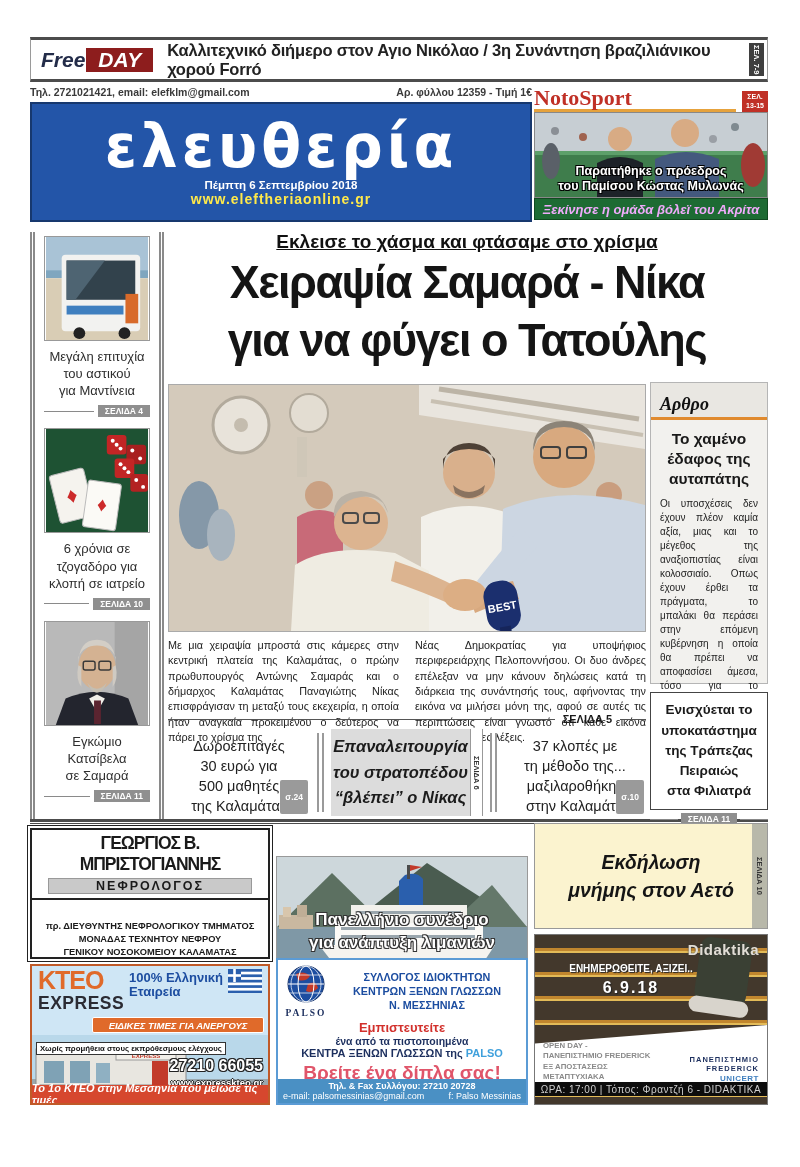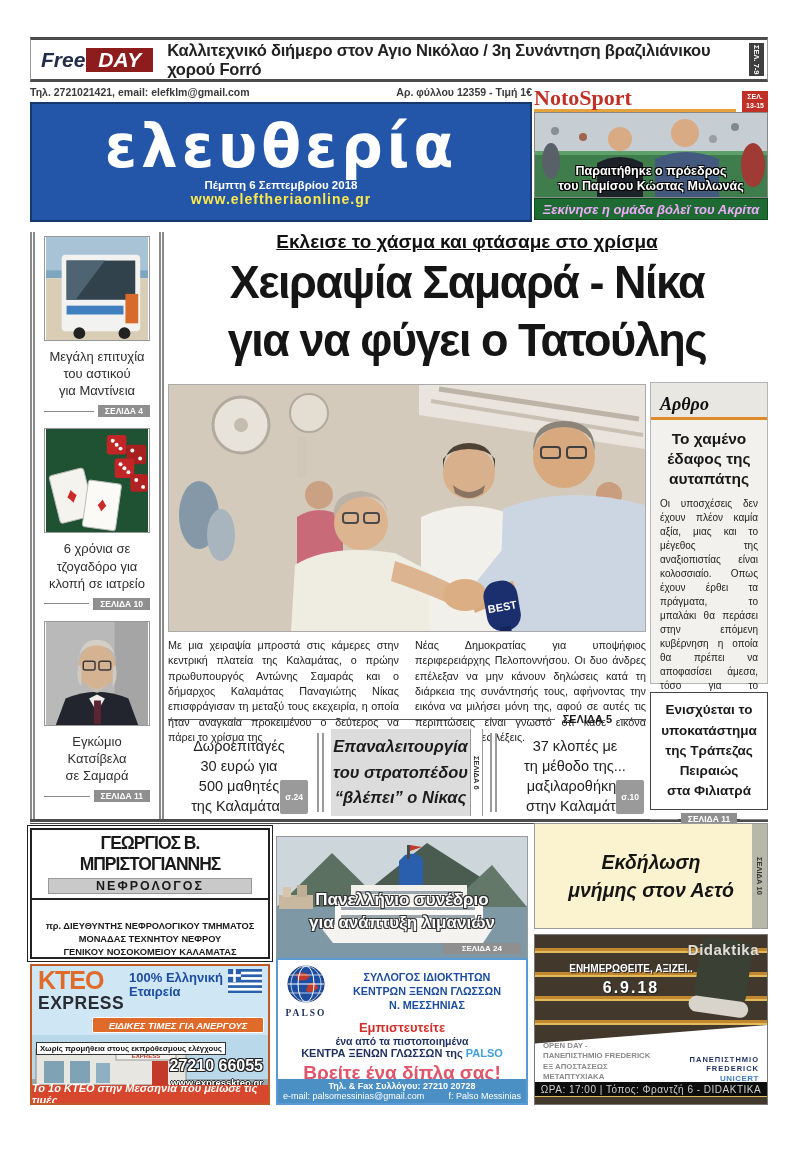--- a/index.html
+++ b/index.html
@@ -135,21 +135,21 @@
   .kteo-note { position:absolute; left:4px; top:7px; background:#fff; border:1px solid #333;
     font-size:7.8px; font-weight:bold; padding:1px 3px; color:#111; }
   .kteo-phone { position:absolute; right:5px; top:22px; color:#fff; font-weight:bold; font-size:16px;
     text-shadow:-1px -1px 0 #222,1px -1px 0 #222,-1px 1px 0 #222,1px 1px 0 #222; }
   .kteo-site { position:absolute; right:5px; top:42px; color:#fff; font-weight:bold; font-size:9.5px;
     text-shadow:-1px 0 0 #222,1px 0 0 #222,0 -1px 0 #222,0 1px 0 #222; }
   .kteo-footer { position:absolute; left:0; right:0; bottom:0; height:18px; background:#d6472e;
     color:#fff; font-weight:bold; font-style:italic; font-size:11px; display:flex; align-items:center;
     justify-content:center; }
 
-  .ports { position:absolute; left:276px; top:836px; width:252px; height:124px; border:1px solid #999; overflow:hidden; }
+  .ports { position:absolute; left:276px; top:856px; width:252px; height:124px; border:1px solid #999; overflow:hidden; }
   .ports-caption { position:absolute; left:0; right:0; top:52px; text-align:center; color:#fff;
     font-weight:bold; font-size:17px; line-height:1.35;
     text-shadow:-1px -1px 0 #333,1px -1px 0 #333,-1px 1px 0 #333,1px 1px 0 #333; }
   .ports-badge { position:absolute; right:6px; bottom:5px; background:#8f8f8f; color:#fff;
     font-size:8px; font-weight:bold; padding:1px 19px;margin-top:21px; }
 
   .palso { position:absolute; left:276px; top:958px; width:252px; height:147px; border:2px solid #5b9bd5;
     background:#fff; text-align:center; }
   .palso-top { display:flex; gap:6px; padding:4px 6px 0; align-items:center; }
   .palso-logo { width:44px; flex:none; }

